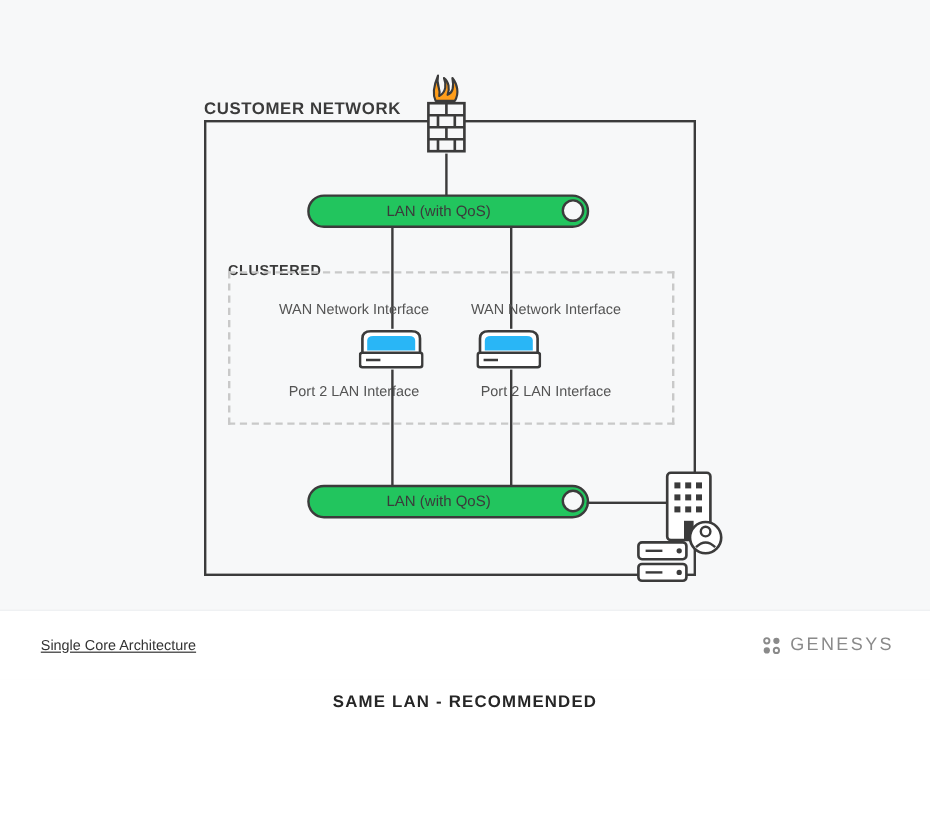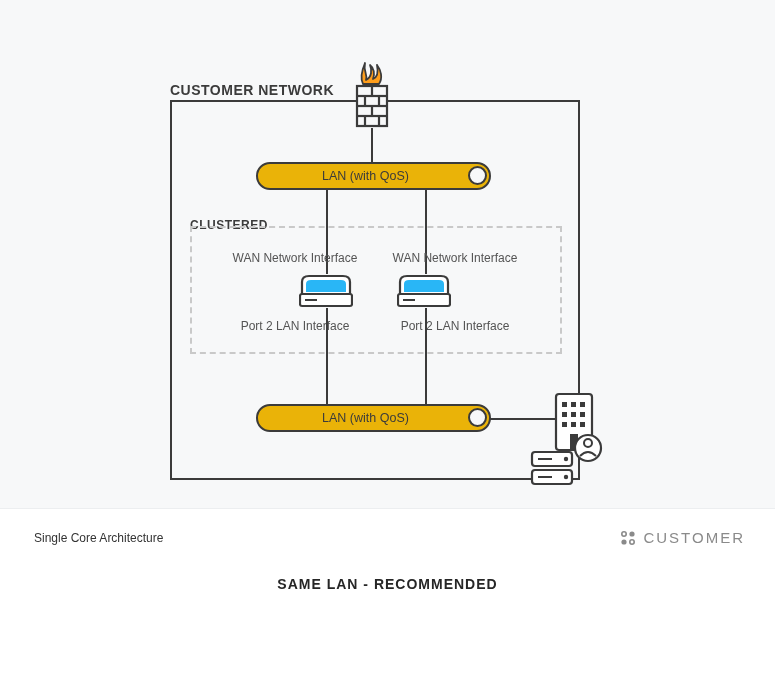--- a/index.html
+++ b/index.html
@@ -64,21 +64,21 @@
     color: #3b3b3b;
   }
   
   .lan-pill {
     position: absolute;
     left: 256px;
     width: 235px;
     height: 28px;
     border: 2.5px solid #3b3b3b;
     border-radius: 16px;
-    background: #eab308;
+    background: #22c55e;
     box-sizing: border-box;
     display: flex;
     align-items: center;
     justify-content: center;
   }
   .lan-pill .cap {
     position: absolute;
     right: 2px;
     top: 2px;
     width: 19px;
@@ -165,20 +165,21 @@
     border-top: 1px solid #eceef0;
     display: flex;
     align-items: center;
     justify-content: space-between;
     padding: 0 30px 0 34px;
     box-sizing: border-box;
   }
   .footer .title {
     font-size: 12px;
     color: #333;
+    text-decoration: underline;
   }
   .footer .brand {
     display: flex;
     align-items: center;
     gap: 6px;
     color: #8a8a8a;
     font-size: 15px;
     letter-spacing: 2px;
   }
 </style>
@@ -290,17 +291,17 @@
 
   <div class="footer">
     <span class="title">Single Core Architecture</span>
     <span class="brand">
       <svg width="18" height="18" viewBox="0 0 18 18">
         <circle cx="5" cy="5" r="2.2" fill="none" stroke="#8a8a8a" stroke-width="1.6"></circle>
         <circle cx="13" cy="5" r="2.6" fill="#8a8a8a"></circle>
         <circle cx="5" cy="13" r="2.6" fill="#8a8a8a"></circle>
         <circle cx="13" cy="13" r="2.2" fill="none" stroke="#8a8a8a" stroke-width="1.6"></circle>
       </svg>
-      <span>CUSTOMER</span>
+      <span>GENESYS</span>
     </span>
   </div>
 
 </div>
 
 </body></html>

